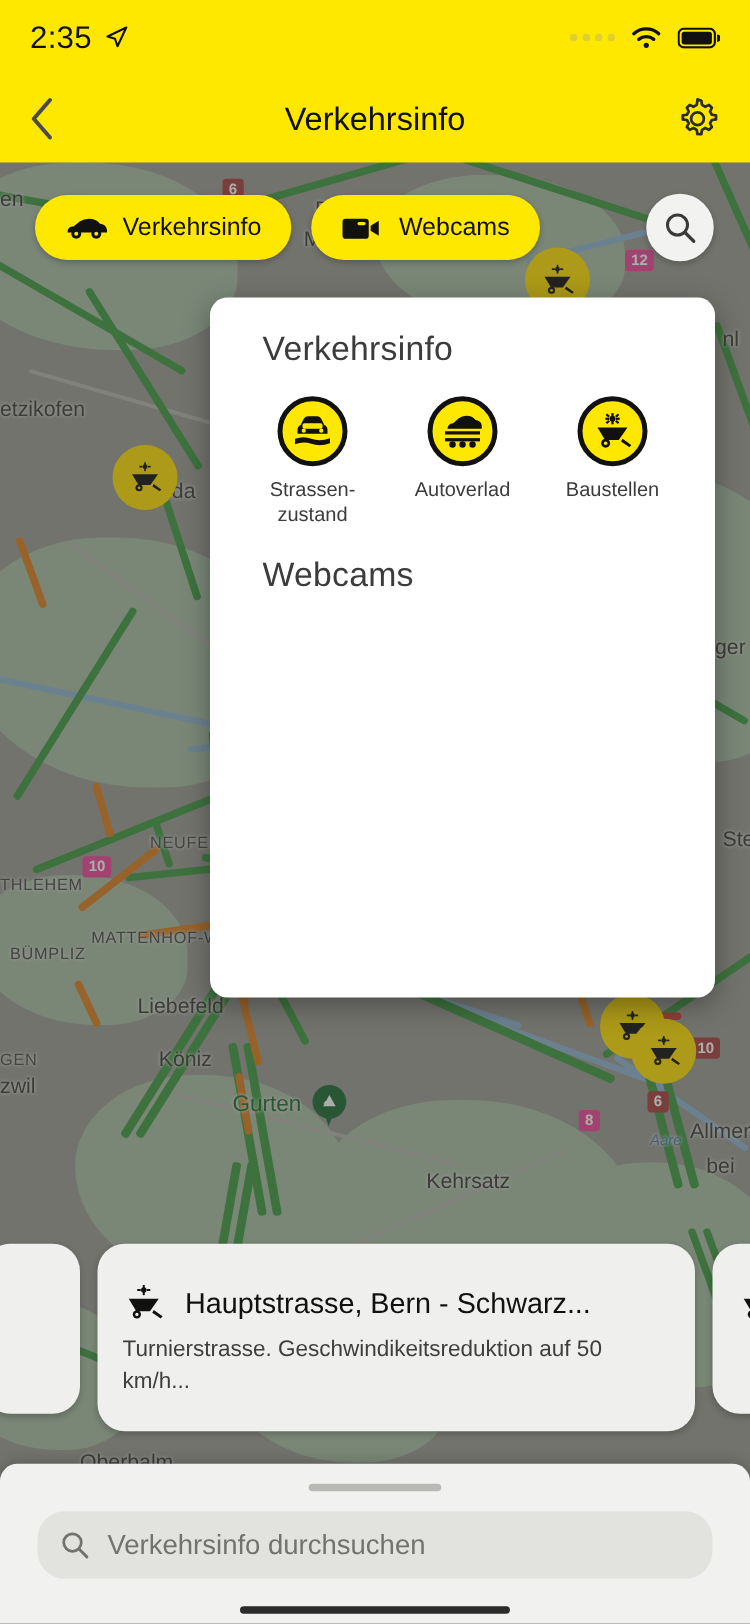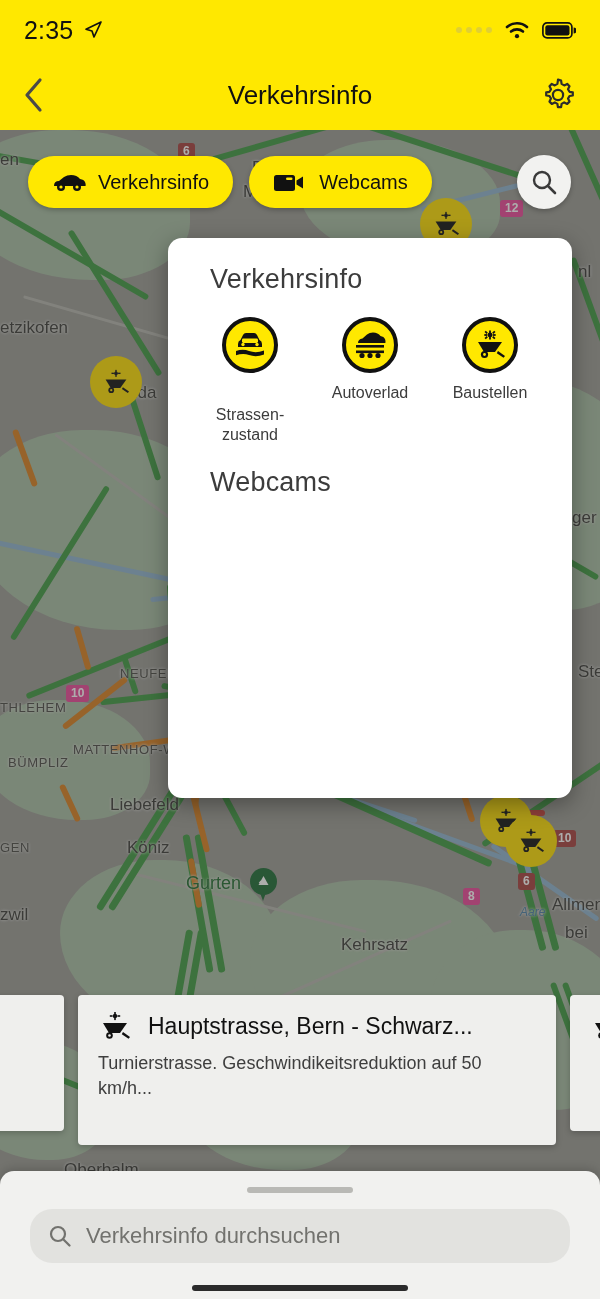--- a/index.html
+++ b/index.html
@@ -144,21 +144,21 @@
   }
   .squircle.sel { background: #FFE800; border: 4px solid #111; }
   .squircle.unsel { background: #fff; border: 2px solid #8f8f8f; }
 
   
   .cards {
     position: absolute; left: 0; top: 995px; width: 600px; height: 155px;
     display: flex; align-items: flex-start; gap: 14px; padding-left: 0;
   }
   .card {
-    background: #efefed; border-radius: 4px; padding: 16px 20px;
+    background: #efefed; border-radius: 22px; padding: 32px 20px;
     box-shadow: 0 2px 6px rgba(0,0,0,.22);
     flex: 0 0 auto;
   }
   .card.partial { width: 78px; height: 136px; margin-left: -14px; overflow: hidden; }
   .card.main { width: 478px; height: 150px; }
   .card-head { display: flex; align-items: center; gap: 16px; margin-bottom: 10px; }
   .card-title {
     font-size: 23px; color: #111; white-space: nowrap; overflow: hidden;
   }
   .card-desc { font-size: 18px; color: #3e3e3e; line-height: 25px; }
@@ -268,21 +268,21 @@
         <div class="map-label " style="left: 243px; top: 182px;">Mün</div>
         <div class="map-label " style="left: 0px; top: 318px;">etzikofen</div>
         <div class="map-label " style="left: 128px; top: 383px;">nda</div>
         <div class="map-label caps" style="left: 120px; top: 666px;">NEUFELD</div>
         <div class="map-label caps" style="left: 0px; top: 700px;">THLEHEM</div>
         <div class="map-label caps" style="left: 73px; top: 742px;">MATTENHOF-W</div>
         <div class="map-label caps" style="left: 8px; top: 755px;">BÜMPLIZ</div>
         <div class="map-label " style="left: 110px; top: 795px;">Liebefeld</div>
         <div class="map-label caps" style="left: 0px; top: 840px;">GEN</div>
         <div class="map-label " style="left: 127px; top: 838px;">Köniz</div>
-        <div class="map-label " style="left: 0px; top: 905px;">zwil</div>
+        <div class="map-label " style="left: 0px; top: 859px;">zwil</div>
         <div class="map-label green" style="left: 186px; top: 873px;">Gurten</div>
         <div class="map-label " style="left: 341px; top: 935px;">Kehrsatz</div>
         <div class="map-label " style="left: 552px; top: 895px;">Allmen</div>
         <div class="map-label " style="left: 565px; top: 923px;">bei</div>
         <div class="map-label river" style="left: 520px; top: 905px;">Aare</div>
         <div class="map-label " style="left: 572px; top: 508px;">ger</div>
         <div class="map-label " style="left: 578px; top: 262px;">nl</div>
         <div class="map-label " style="left: 578px; top: 662px;">Ste</div>
         <div class="map-label " style="left: 25px; top: 1015px;">esto</div>
         <div class="map-label " style="left: 25px; top: 1110px;">erli</div>
@@ -467,21 +467,21 @@
       <div class="grid-item">
         <div class="icon-circle">
           <svg width="34" height="30" viewBox="0 0 34 30">
             <path d="M5 14 q0-3 2.5-4 l2.5-5 q1-2 3-2 h8 q2 0 3 2 l2.5 5 Q29 11 29 14 v3 H5 Z" fill="#111"></path>
             <rect x="9" y="8.5" width="16" height="4.5" rx="1.4" fill="#FFE800"></rect>
             <circle cx="10" cy="14.5" r="1.7" fill="#FFE800"></circle>
               <circle cx="24" cy="14.5" r="1.7" fill="#FFE800"></circle>
             <path d="M3 21 q7-2.5 13 0 q7 2.5 15-.5 l0 4 q-8 3 -15 .5 q-6-2.2-13 .3 Z" fill="#111"></path>
           </svg>
         </div>
-        <div class="grid-label" style="white-space:pre-line;margin-top:22px;">Strassen-
+        <div class="grid-label" style="white-space:pre-line;">Strassen-
 zustand</div>
       </div>
 
       <div class="grid-item">
         <div class="icon-circle">
           <svg width="34" height="30" viewBox="0 0 34 30">
             <path d="M5 13 q0-4 4.5-4.5 l4.5-4 q2.5-2 6-2 q5 0 7.5 3.5 q3.5 .5 4.5 3 q.8 2 .4 4 Z" fill="#111"></path>
             <rect x="3" y="15" width="28" height="2.6" fill="#111"></rect>
             <rect x="3" y="20.5" width="28" height="2.6" fill="#111"></rect>
             <circle cx="9" cy="25.5" r="2.6" fill="#111"></circle>

